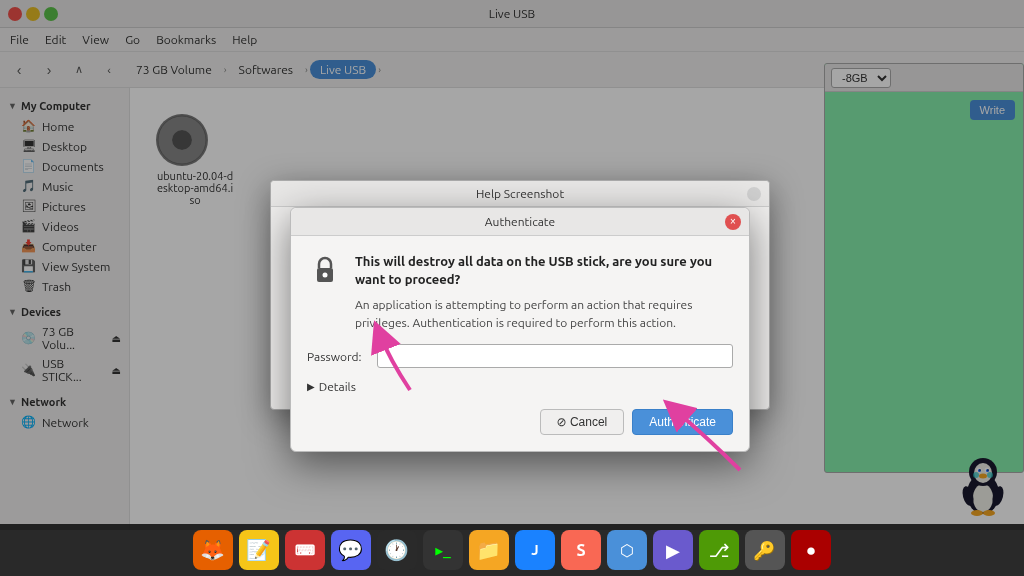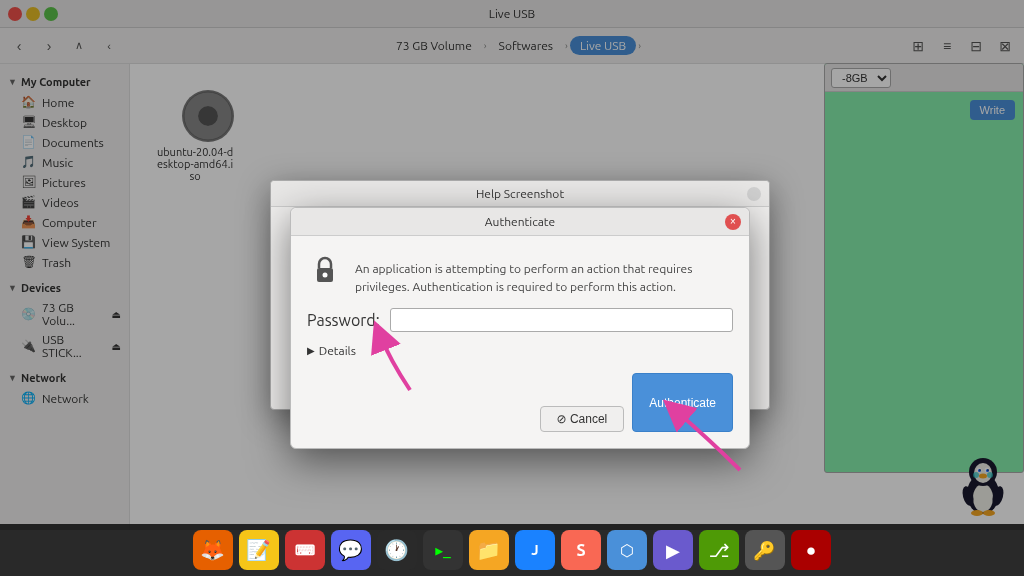--- a/index.html
+++ b/index.html
@@ -95,21 +95,20 @@
       align-items: center;
       justify-content: center;
       color: #555;
       font-size: 14px;
     }
     .breadcrumb-area {
       display: flex;
       align-items: center;
       flex: 1;
       gap: 2px;
-      justify-content: center;
     }
     .breadcrumb-item {
       padding: 3px 10px;
       font-size: 12px;
       border-radius: 14px;
       cursor: pointer;
       color: #333;
       background: transparent;
     }
     .breadcrumb-item.active {
@@ -176,21 +175,21 @@
     
     .file-area {
       flex: 1;
       padding: 20px;
       background: #fff;
       position: relative;
     }
     .file-icon-container {
       display: flex;
       flex-direction: column;
-      align-items: flex-end;
+      align-items: flex-start;
       width: 90px;
       cursor: pointer;
       padding: 6px;
     }
     .file-icon-img {
       width: 52px;
       height: 52px;
       background: #7a7a7a;
       border-radius: 50%;
       display: flex;
@@ -358,21 +357,21 @@
       margin-top: 8px;
       line-height: 1.5;
     }
     .auth-password-row {
       display: flex;
       align-items: center;
       gap: 10px;
       margin: 12px 0;
     }
     .auth-password-label {
-      font-size: 16px;
+      font-size: 12px;
       color: #333;
       min-width: 60px;
     }
     .auth-password-input {
       flex: 1;
       height: 24px;
       border: 1px solid #aaa;
       border-radius: 3px;
       background: white;
       padding: 0 6px;
@@ -399,21 +398,20 @@
     .auth-btn {
       padding: 5px 16px;
       font-size: 12px;
       border-radius: 4px;
       border: 1px solid #bbb;
       cursor: pointer;
     }
     .auth-btn-cancel {
       background: #f0efee;
       color: #333;
-      margin-top: 33px;
     }
     .auth-btn-authenticate {
       background: #4a90d9;
       color: white;
       border-color: #3a80c9;
     }
 
     
     .arrow-annotation {
       position: absolute;
@@ -507,20 +505,28 @@
   <div class="title-bar">
     <div class="window-controls">
       <button class="win-btn close"></button>
       <button class="win-btn minimize"></button>
       <button class="win-btn maximize"></button>
     </div>
     <span class="title-bar-title">Live USB</span>
     <div style="width:46px"></div>
   </div>
 
+  <div class="menu-bar">
+    <span class="menu-item">File</span>
+    <span class="menu-item">Edit</span>
+    <span class="menu-item">View</span>
+    <span class="menu-item">Go</span>
+    <span class="menu-item">Bookmarks</span>
+    <span class="menu-item">Help</span>
+  </div>
 
   <div class="toolbar">
     <button class="toolbar-btn">‹</button>
     <button class="toolbar-btn">›</button>
     <button class="toolbar-btn" style="font-size:11px;">∧</button>
     <button class="toolbar-btn" style="font-size:11px;">‹</button>
     <div class="breadcrumb-area">
       <span class="breadcrumb-item">73 GB Volume</span>
       <span class="breadcrumb-arrow">›</span>
       <span class="breadcrumb-item">Softwares</span>
@@ -648,20 +654,21 @@
   <div class="auth-body">
     <div class="auth-header-row">
       <div class="auth-lock-icon">
         <svg width="28" height="32" viewBox="0 0 28 32">
           <rect x="6" y="14" width="16" height="14" rx="2" fill="#555"></rect>
           <path d="M8 14 V10 A6 6 0 0 1 20 10 V14" fill="none" stroke="#555" stroke-width="2.5"></path>
           <circle cx="14" cy="21" r="2.5" fill="white"></circle>
         </svg>
       </div>
       <div>
+        <div class="auth-main-text">This will destroy all data on the USB stick, are you sure you want to proceed?</div>
         <div class="auth-sub-text">An application is attempting to perform an action that requires privileges. Authentication is required to perform this action.</div>
       </div>
     </div>
     <div class="auth-password-row">
       <span class="auth-password-label">Password:</span>
       <input class="auth-password-input" type="password" style="">
     </div>
     <div class="auth-details-row">
       <span class="auth-details-arrow">▶</span>
       <span>Details</span>

